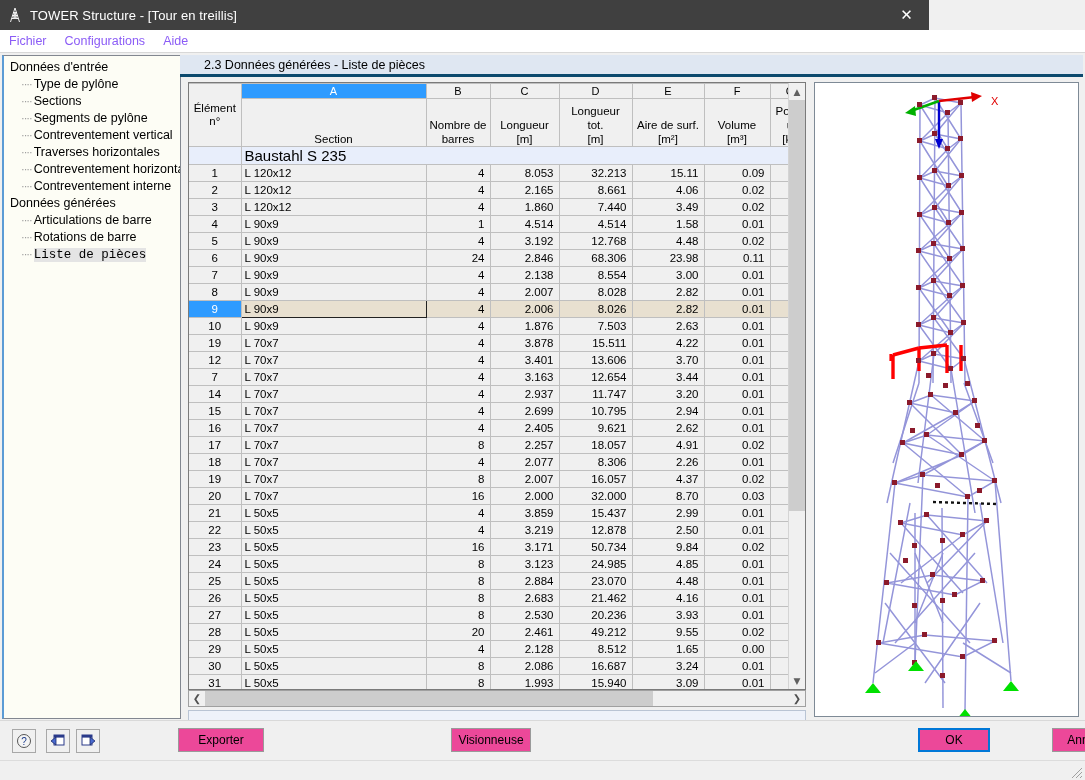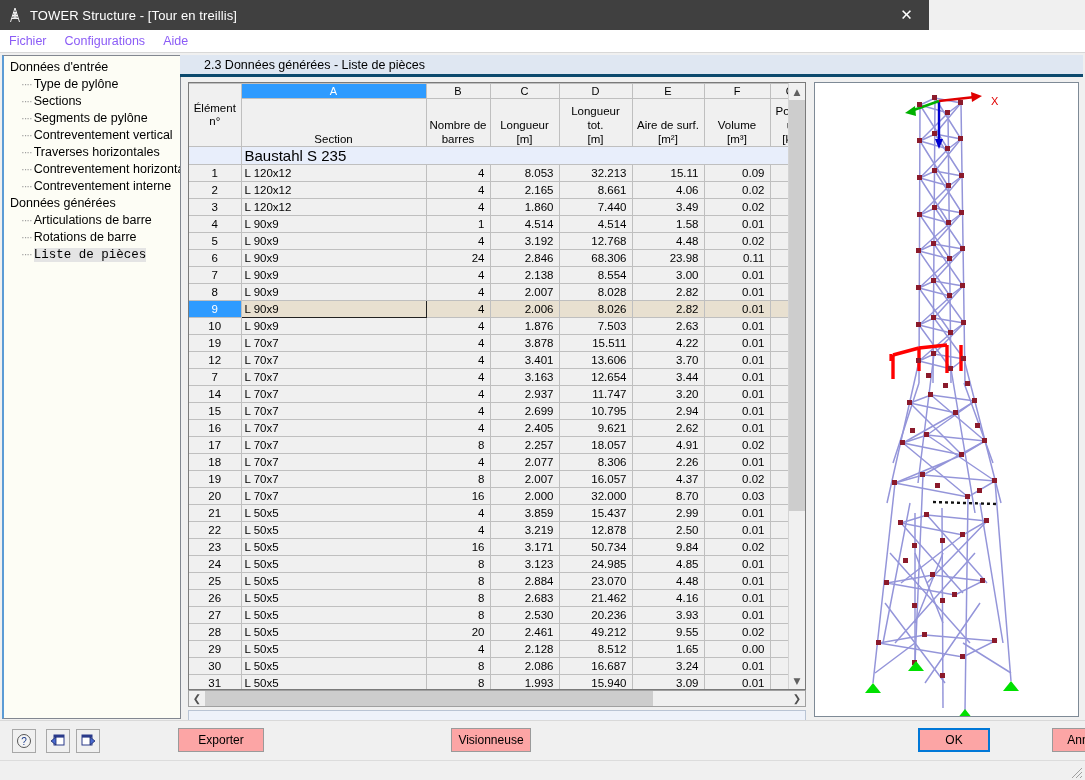--- a/index.html
+++ b/index.html
@@ -150,21 +150,21 @@
   
   .bottombar{
     position:absolute;left:0;top:720px;width:1085px;height:40px;background:#f0f0f0;
     border-top:1px solid #d9d9d9;
   }
   .sbtn{
     position:absolute;top:8px;width:24px;height:24px;background:#f0f0f0;
     border:1px solid #a8a8a8;box-sizing:border-box;display:flex;align-items:center;justify-content:center;
   }
   .pbtn{
-    position:absolute;top:7px;height:24px;background:#fca5a5;border:1px solid #9a9a9a;
+    position:absolute;top:7px;height:24px;background:#ec4899;border:1px solid #9a9a9a;
     box-sizing:border-box;display:flex;align-items:center;justify-content:center;font-size:12px;
   }
   .pbtn.primary{border:2px solid #0078d7;}
   .statusbar{
     position:absolute;left:0;top:760px;width:1085px;height:20px;background:#f0f0f0;
     border-top:1px solid #dcdcdc;
   }
   .grip{position:absolute;right:2px;bottom:2px;width:14px;height:14px;}
 </style>
 </head>

